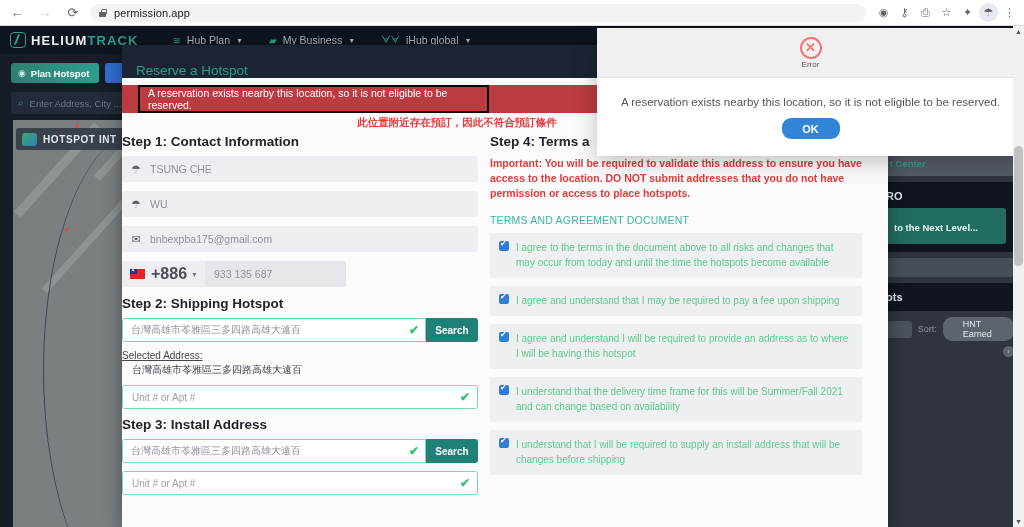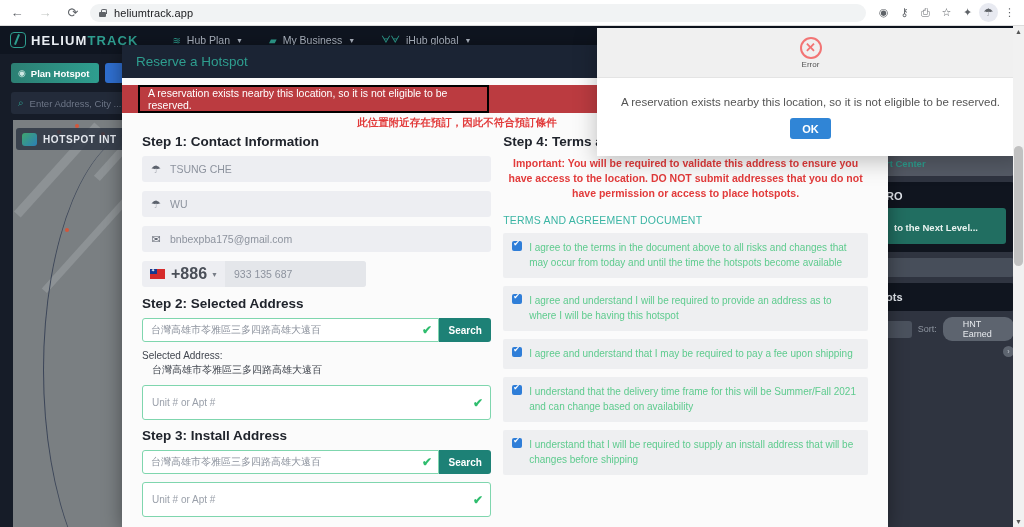--- a/index.html
+++ b/index.html
@@ -156,39 +156,39 @@
   .pg-thumb { position: absolute; top: 120px; left: 1px; width: 9px; height: 120px; background: #c1c1c1; border-radius: 5px; }
   .pg-arrow { position: absolute; left: 0; width: 11px; height: 11px; color: #555; font-size: 7px; display: flex; align-items: center; justify-content: center; }
 
   
   .modal {
     position: absolute; top: 45px; left: 122px; width: 766px; height: 482px;
     background: #fbfbfb; z-index: 20; box-shadow: 0 3px 18px rgba(0,0,0,.4);
     overflow: hidden;
   }
   .modal-head {
-    height: 33px; background: #1b2434; display: flex; align-items: center; padding-left: 14px;
+    height: 33px; background: #1b2434; display: flex; align-items: flex-end; padding-left: 14px;
   }
   .modal-title { color: #2e9e8f; font-size: 13.5px; }
 
   .alert-banner {
     position: relative; height: 28px; background: #bb3b40; margin-top: 7px;
     display: flex; align-items: center;
   }
   .alert-inner {
     position: absolute; left: 16px; top: 0; width: 351px; height: 28px;
     border: 2px solid #000; display: flex; align-items: center; padding-left: 8px;
   }
   .alert-inner span { color: #fff; font-size: 10.5px; }
   .alert-cn {
     text-align: center; color: #e23b3b; font-size: 10.5px; font-weight: 700;
     margin-top: 3px; padding-right: 96px;
   }
 
-  .modal-body { display: flex; padding: 0 20px; }
+  .modal-body { display: flex; padding: 0 0; }
   .col-left { width: 368px; padding-right: 12px; }
   .col-right { width: 372px; }
 
   .step-h { font-size: 13.5px; font-weight: 700; color: #20242c; margin: 4px 0 7px; }
 
   .field {
     height: 26px; background: #edeef2; border-radius: 3px;
     display: flex; align-items: center; margin-bottom: 9px;
   }
   .field .f-ico {
@@ -219,31 +219,31 @@
   .addr-input {
     flex: 1; height: 24px; border: 1px solid #7fd6ae; border-radius: 3px 0 0 3px;
     background: #fff; display: flex; align-items: center; padding: 0 6px 0 8px;
   }
   .addr-input .txt { flex: 1; color: #8d939e; font-size: 10px; }
   .ok-check { color: #2fbd6e; font-size: 12px; font-weight: 700; }
   .search-btn {
     width: 52px; height: 24px; background: #1d8176; color: #fff; font-size: 10px; font-weight: 700;
     display: flex; align-items: center; justify-content: center; border-radius: 0 3px 3px 0;
   }
-  .sel-lbl { font-size: 10px; color: #41464f; margin-bottom: 2px; }
+  .sel-lbl { font-size: 10px; color: #41464f; margin-bottom: 2px; text-decoration: underline; }
   .sel-val { font-size: 10px; color: #41464f; margin: 0 0 8px 10px; }
   .unit-input {
-    height: 35px; border: 1px solid #7fd6ae; border-radius: 3px; background: #fff;
+    height: 24px; border: 1px solid #7fd6ae; border-radius: 3px; background: #fff;
     display: flex; align-items: center; padding: 0 7px 0 9px; margin-bottom: 8px;
   }
   .unit-input .ph { flex: 1; color: #9aa0aa; font-size: 10px; }
 
   .r-note { font-size: 10.5px; color: #4a4f58; margin-bottom: 10px; }
   .r-important {
-    font-size: 10.5px; color: #e23b3b; font-weight: 700; line-height: 1.45; margin-bottom: 12px; text-align: center;
+    font-size: 10.5px; color: #e23b3b; font-weight: 700; line-height: 1.45; margin-bottom: 12px;
   }
   .r-doclink { color: #3bb5a4; font-size: 10.5px; letter-spacing: .2px; margin-bottom: 7px; }
   .agree-row {
     background: #eeeff1; border-radius: 2px; padding: 7px 9px 8px;
     display: flex; gap: 7px; margin-bottom: 8px;
   }
   .cbx {
     width: 10px; height: 10px; background: #2f7ed8; border-radius: 2px; flex: none;
     margin-top: 1px; position: relative;
   }
@@ -265,23 +265,23 @@
   .sw-xcircle {
     width: 22px; height: 22px; border: 2px solid #f27474; border-radius: 50%;
     display: flex; align-items: center; justify-content: center;
     color: #f27474; font-size: 13px; font-weight: 700; line-height: 1;
   }
   .sw-head-lbl { font-size: 8px; color: #545454; margin-top: 1px; }
   .sw-msg {
     text-align: center; color: #545454; font-size: 11.5px; margin-top: 18px;
   }
   .sw-ok {
-    display: block; margin: 10px auto 0; width: 41px; height: 21px;
+    display: block; margin: 10px auto 0; width: 58px; height: 21px;
     background: #3085d6; color: #fff; font-size: 11px; font-weight: 700;
-    border: none; border-radius: 3px; cursor: pointer;
+    border: none; border-radius: 9px; cursor: pointer;
     font-family: "Liberation Sans", sans-serif;
   }
 </style>
 </head>
 <body>
 
 <div class="screen">
 
   <div class="app">
 
@@ -407,21 +407,21 @@
           <span class="f-val">bnbexpba175@gmail.com</span>
         </div>
 
         <div class="phone-field">
           <div class="flag"></div>
           <span class="dial">+886</span>
           <span class="dial-caret">▼</span>
           <div class="phone-num">933 135 687</div>
         </div>
 
-        <div class="step-h">Step 2: Selected Address</div>
+        <div class="step-h">Step 2: Shipping Hotspot</div>
         <div class="addr-row">
           <div class="addr-input">
             <span class="txt">台灣高雄市苓雅區三多四路高雄大遠百</span>
             <span class="ok-check">✔</span>
           </div>
           <div class="search-btn">Search</div>
         </div>
         <div class="sel-lbl">Selected Address:</div>
         <div class="sel-val">台灣高雄市苓雅區三多四路高雄大遠百</div>
         <div class="unit-input">
@@ -447,25 +447,25 @@
         <div class="step-h">Step 4: Terms a</div>
         <div class="r-important">Important: You will be required to validate this address to ensure you have access to the location. DO NOT submit addresses that you do not have permission or access to place hotspots.</div>
         <div class="r-doclink">TERMS AND AGREEMENT DOCUMENT</div>
 
         <div class="agree-row">
           <span class="cbx"></span>
           <span class="agree-txt">I agree to the terms in the document above to all risks and changes that may occur from today and until the time the hotspots become available</span>
         </div>
         <div class="agree-row">
           <span class="cbx"></span>
-          <span class="agree-txt">I agree and understand I will be required to provide an address as to where I will be having this hotspot</span>
+          <span class="agree-txt">I agree and understand that I may be required to pay a fee upon shipping</span>
         </div>
         <div class="agree-row">
           <span class="cbx"></span>
-          <span class="agree-txt">I agree and understand that I may be required to pay a fee upon shipping</span>
+          <span class="agree-txt">I agree and understand I will be required to provide an address as to where I will be having this hotspot</span>
         </div>
         <div class="agree-row">
           <span class="cbx"></span>
           <span class="agree-txt">I understand that the delivery time frame for this will be Summer/Fall 2021 and can change based on availability</span>
         </div>
         <div class="agree-row">
           <span class="cbx"></span>
           <span class="agree-txt">I understand that I will be required to supply an install address that will be changes before shipping</span>
         </div>
       </div>
@@ -480,21 +480,21 @@
     <div class="sw-msg">A reservation exists nearby this location, so it is not eligible to be reserved.</div>
     <button class="sw-ok">OK</button>
   </div>
 
   <div class="browser-bar">
     <div class="nav-btn">←</div>
     <div class="nav-btn disabled">→</div>
     <div class="nav-btn">⟳</div>
     <div class="omnibox">
       <div class="lock-ico"></div>
-      <span class="url-text">heliumtrack.app</span>
+      <span class="url-text">permission.app</span>
     </div>
     <div class="tb-icons">
       <div class="tb-ico">◉</div>
       <div class="tb-ico">⚷</div>
       <div class="tb-ico">⎙</div>
       <div class="tb-ico">☆</div>
       <div class="tb-ico">✦</div>
       <div class="tb-ico avatar-wrap">☂</div>
       <div class="tb-ico">⋮</div>
     </div>

